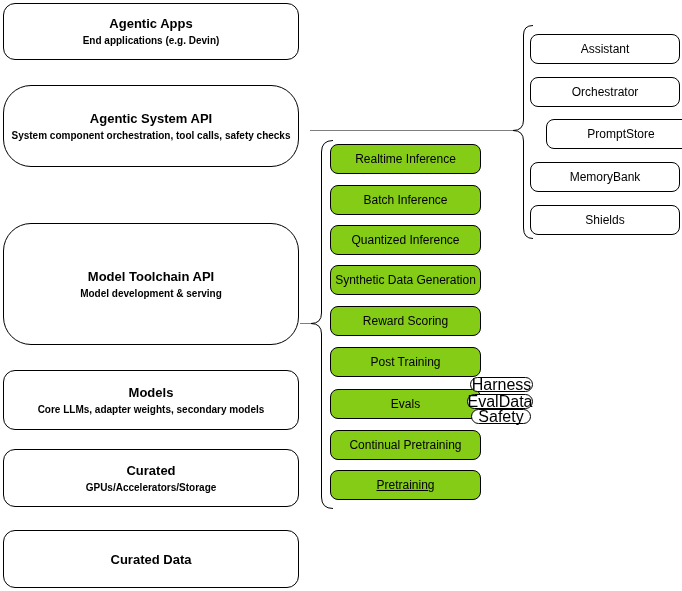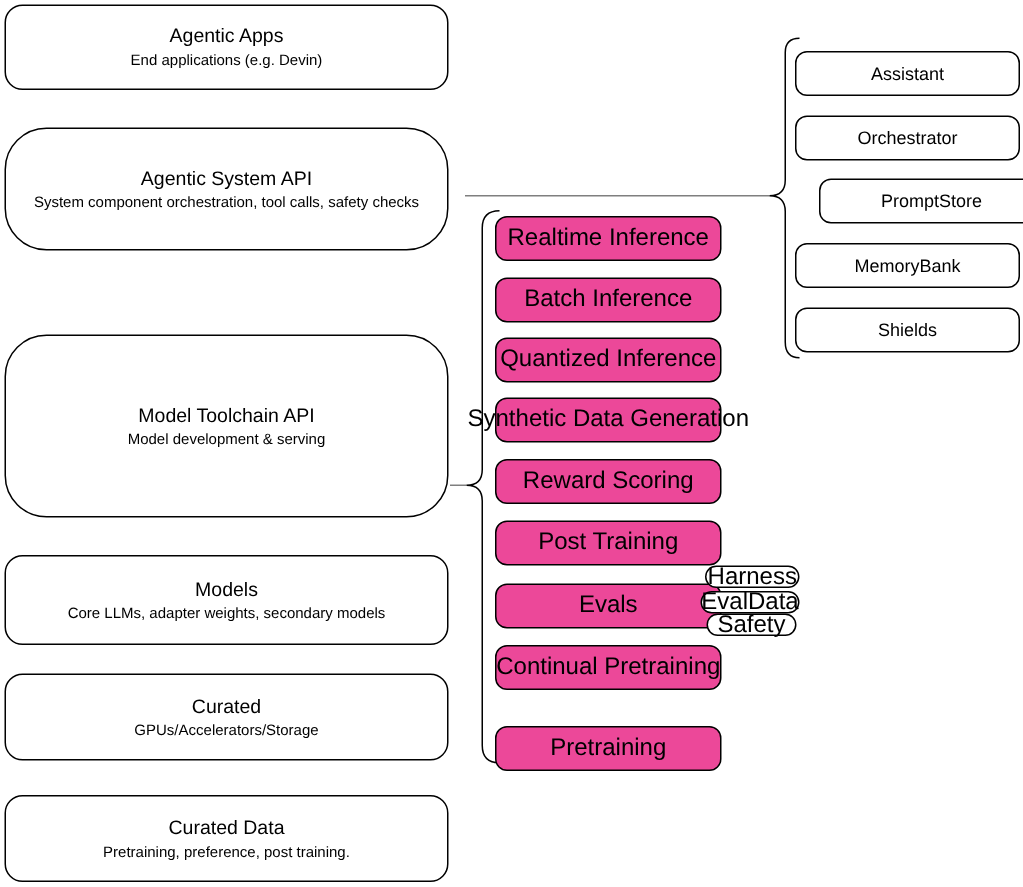--- a/index.html
+++ b/index.html
@@ -31,20 +31,21 @@
     left: 3px;
     width: 296px;
     box-sizing: border-box;
     border: 1px solid #000000;
     background: #ffffff;
     display: flex;
     flex-direction: column;
     align-items: center;
     justify-content: center;
     text-align: right;
+    font-weight: bold;
   }
   .lbox .title {
     font-size: 13px;
     line-height: 15px;
     white-space: nowrap;
   }
   .lbox .subtitle {
     font-size: 10px;
     line-height: 13px;
     margin-top: 3px;
@@ -59,36 +60,36 @@
 
   
   .mbox {
     position: absolute;
     left: 330px;
     width: 151px;
     height: 30px;
     box-sizing: border-box;
     border: 1px solid #000000;
     border-radius: 8px;
-    background: #ec4899;
+    background: #84cc16;
     display: flex;
     align-items: center;
     justify-content: center;
-    font-size: 16px;
+    font-size: 12px;
     white-space: nowrap;
   }
   #mbox-0 { top: 144px; }
   #mbox-1 { top: 185px; }
   #mbox-2 { top: 225px; }
   #mbox-3 { top: 265px; }
   #mbox-4 { top: 306px; }
   #mbox-5 { top: 347px; }
   #mbox-6 { top: 389px; }
   #mbox-7 { top: 430px; }
-  #mbox-8 { top: 484px; }
+  #mbox-8 { top: 470px; text-decoration: underline; }
 
   
   .rbox {
     position: absolute;
     left: 530px;
     width: 150px;
     height: 30px;
     box-sizing: border-box;
     border: 1px solid #000000;
     border-radius: 8px;
@@ -159,21 +160,20 @@
     <div class="subtitle">Core LLMs, adapter weights, secondary models</div>
   </div>
 
   <div class="lbox" id="box-hardware">
     <div class="title">Curated</div>
     <div class="subtitle">GPUs/Accelerators/Storage</div>
   </div>
 
   <div class="lbox" id="box-curated-data">
     <div class="title">Curated Data</div>
-    <div class="subtitle">Pretraining, preference, post training.</div>
   </div>
 
   <div class="mbox" id="mbox-0">Realtime Inference</div>
   <div class="mbox" id="mbox-1">Batch Inference</div>
   <div class="mbox" id="mbox-2">Quantized Inference</div>
   <div class="mbox" id="mbox-3">Synthetic Data Generation</div>
   <div class="mbox" id="mbox-4">Reward Scoring</div>
   <div class="mbox" id="mbox-5">Post Training</div>
   <div class="mbox" id="mbox-6">Evals</div>
   <div class="mbox" id="mbox-7">Continual Pretraining</div>

